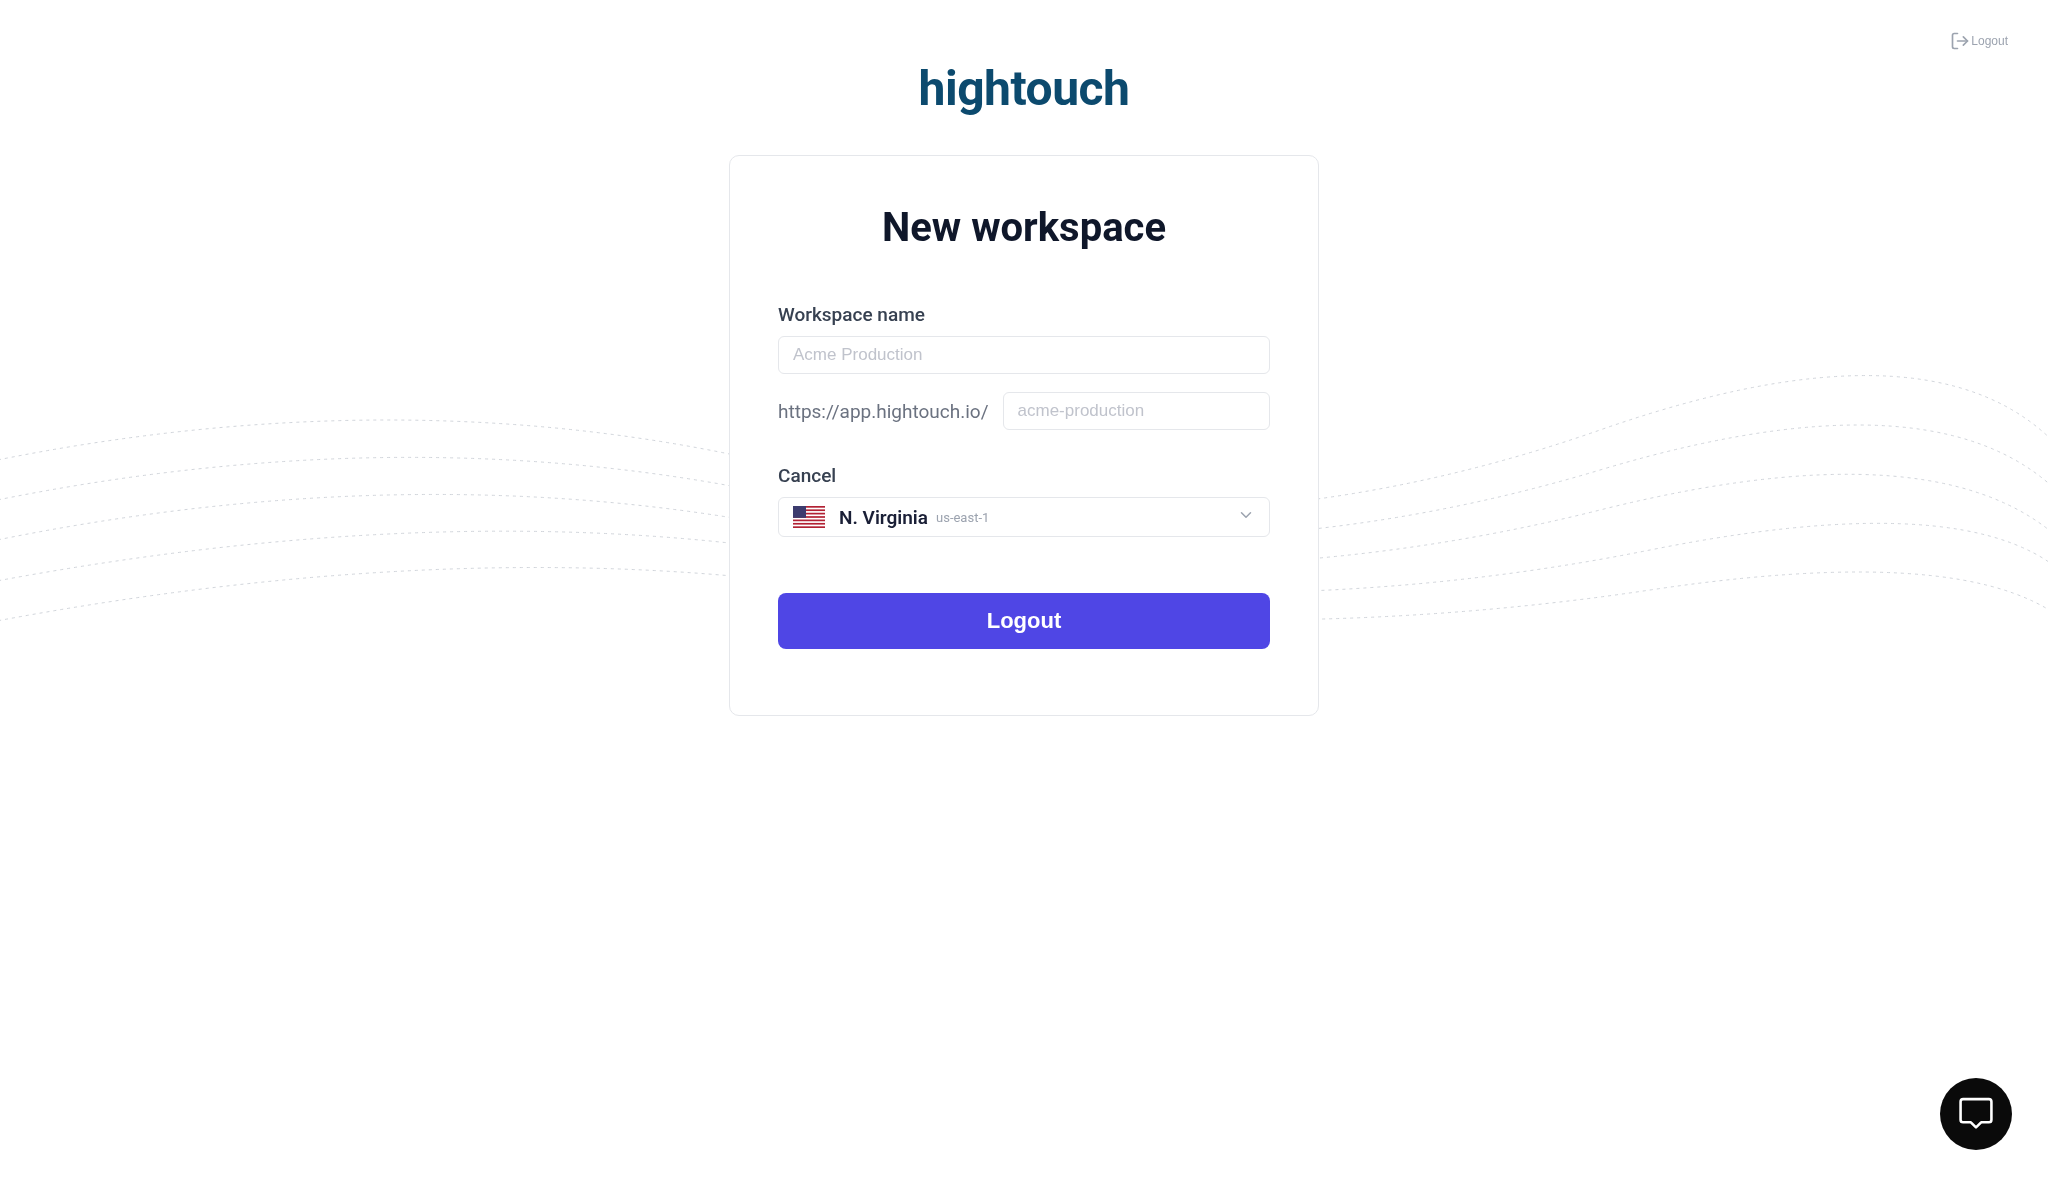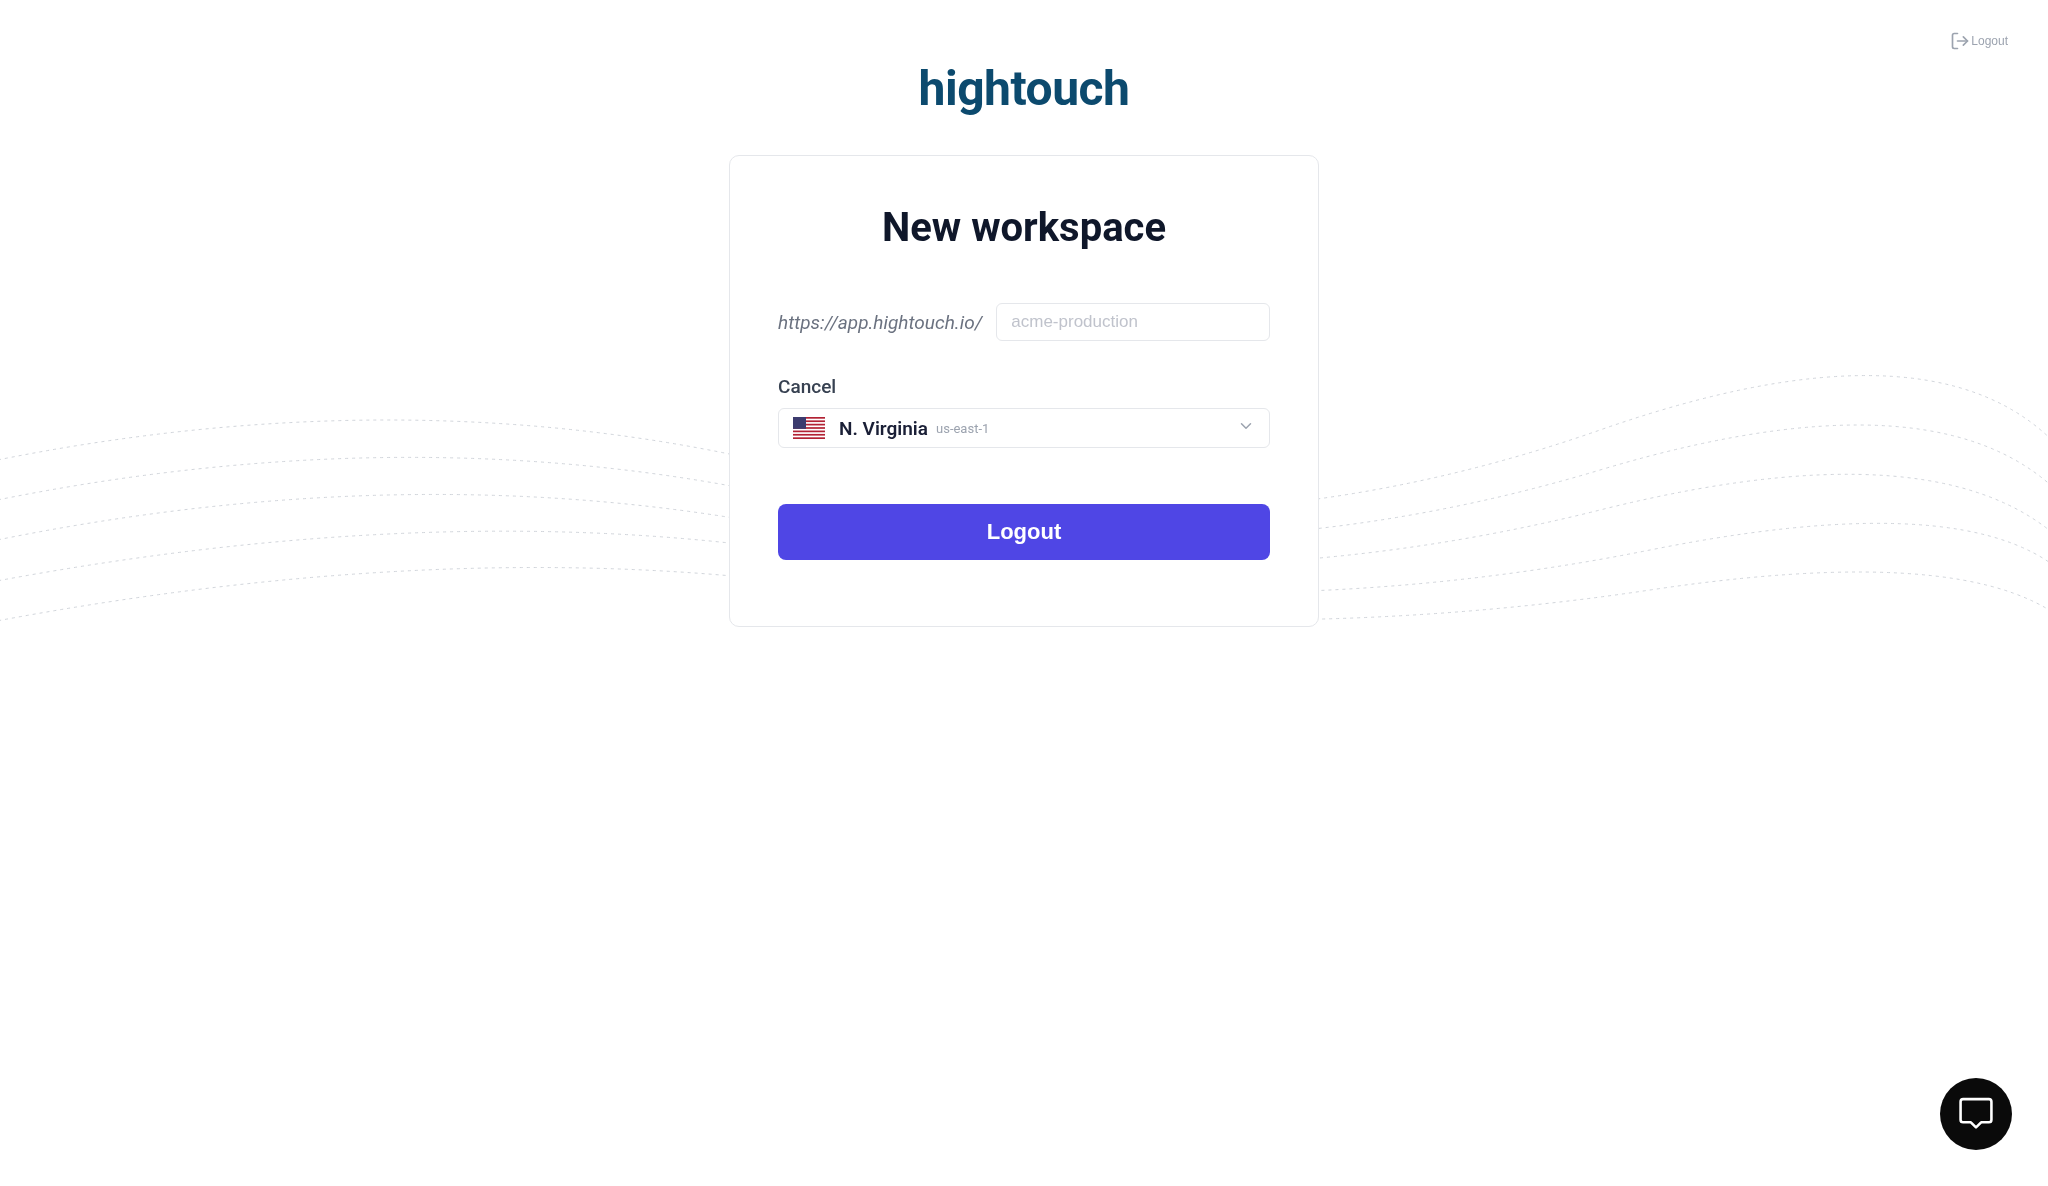--- a/index.html
+++ b/index.html
@@ -110,21 +110,20 @@
     .url-row {
       display: flex;
       align-items: center;
       gap: 14px;
     }
 
     .url-prefix {
       font-size: 19px;
       color: #6b7280;
       white-space: nowrap;
-      font-style: italic;
     }
 
     .url-input {
       flex: 1;
     }
 
     .region-group {
       margin-top: 34px;
       margin-bottom: 56px;
     }
@@ -240,20 +239,24 @@
     </span>
     <span>Logout</span>
   </button>
 </div>
 
 <div class="brand">hightouch</div>
 
 <div class="card">
   <h1 class="card-title">New workspace</h1>
 
+  <div class="form-group">
+    <label class="form-label">Workspace name</label>
+    <input type="text" class="text-input" placeholder="Acme Production" style="">
+  </div>
 
   <div class="form-group url-row">
     <span class="url-prefix">https://app.hightouch.io/</span>
     <input type="text" class="text-input url-input" placeholder="acme-production" style="">
   </div>
 
   <div class="form-group region-group">
     <label class="form-label">Cancel</label>
     <div class="select-box">
       <span class="flag">

